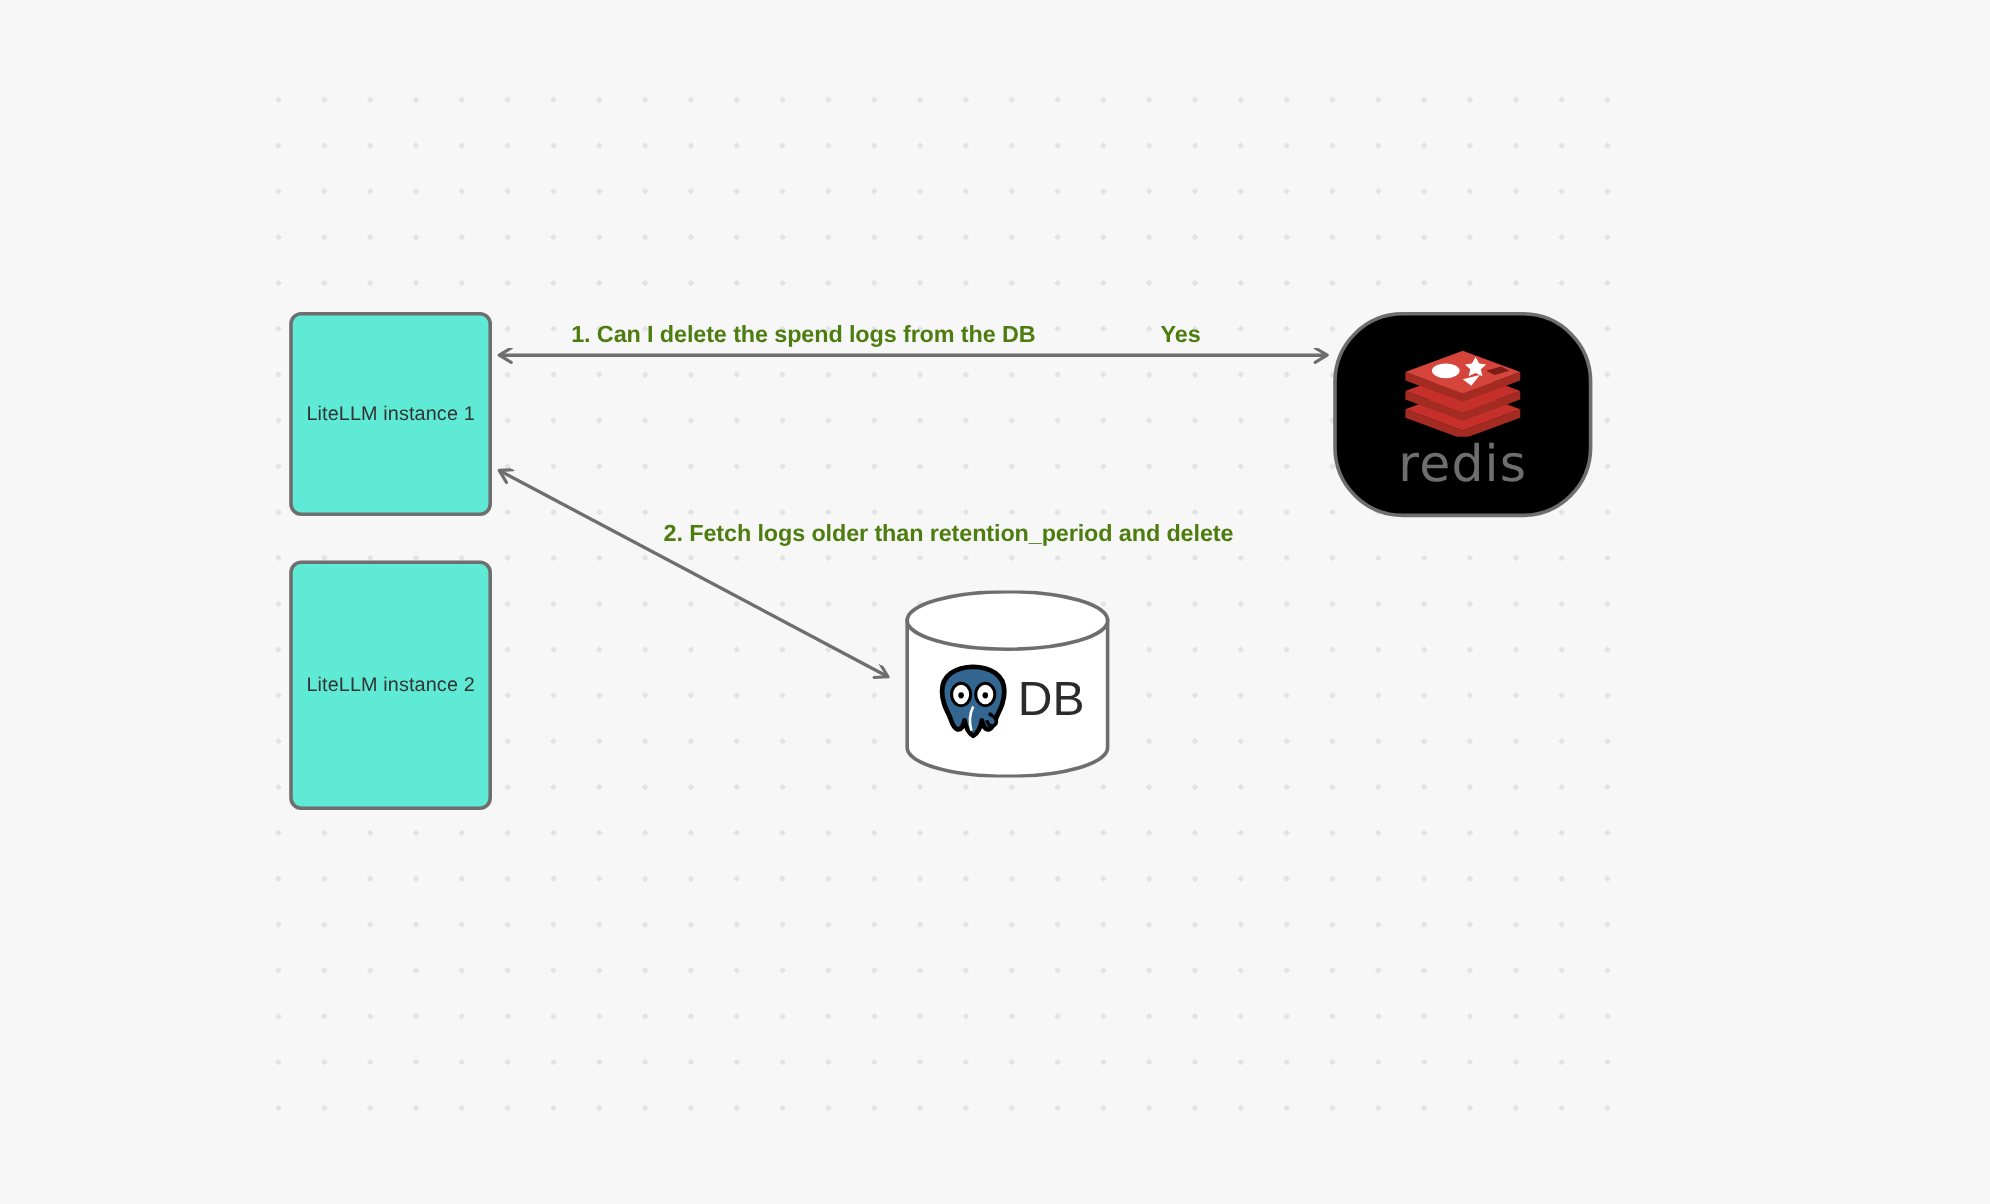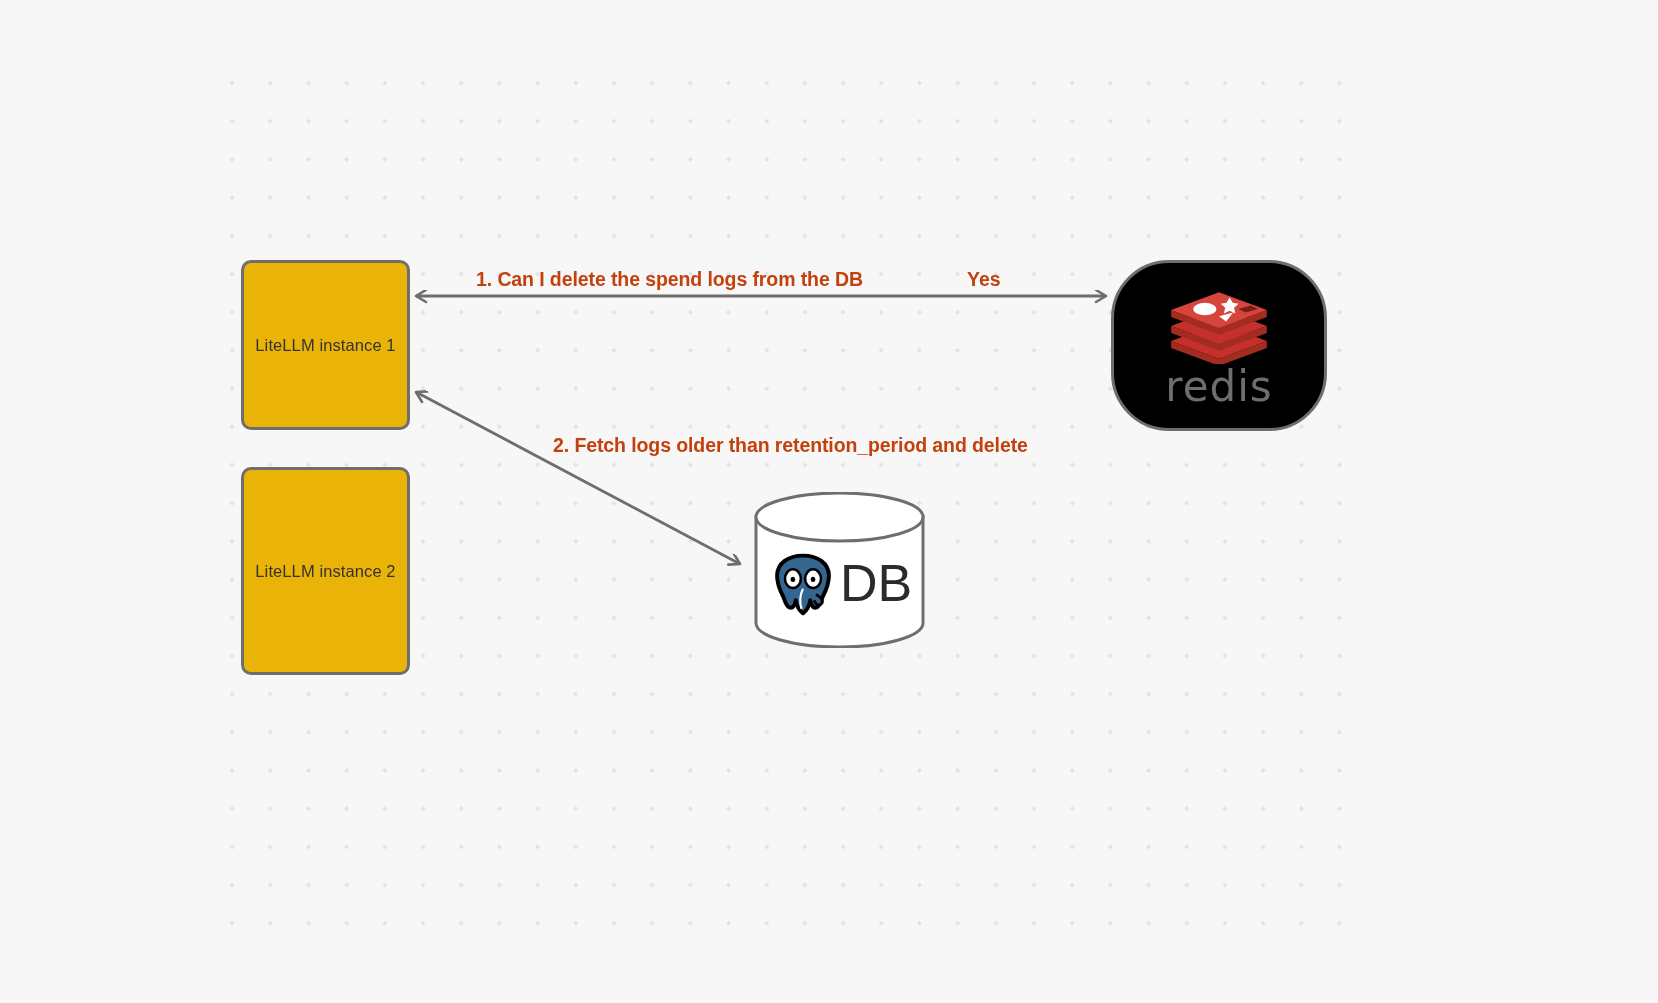--- a/index.html
+++ b/index.html
@@ -25,21 +25,21 @@
     width: 1152px;
     height: 880px;
     background-image: radial-gradient(circle, #e3e3e3 2.1px, rgba(0,0,0,0) 2.2px);
     background-size: 38.2px 38.2px;
     background-position: 8px 8px;
     pointer-events: none;
   }
   
   .node-box {
     position: absolute;
-    background: #eab308;
+    background: #5eead4;
     border: 3px solid #6e6e6e;
     border-radius: 10px;
     box-sizing: border-box;
     display: flex;
     align-items: center;
     justify-content: center;
   }
   .node-box .node-label {
     font-size: 16.5px;
     color: #333333;
@@ -97,33 +97,33 @@
     height: 156px;
     display: flex;
     align-items: center;
     justify-content: center;
     gap: 1px;
     padding-top: 26px;
     box-sizing: border-box;
   }
   #db-elephant { width: 72px; height: 72px; }
   #db-text {
-    font-size: 52px;
+    font-size: 40px;
     color: #2b2b2b;
     font-family: "Liberation Sans", sans-serif;
     font-weight: 400;
     line-height: 1;
   }
 
   
   .edge-label {
     position: absolute;
     font-family: "Liberation Sans", sans-serif;
     font-weight: bold;
-    color: #c2410c;
+    color: #4d7c0f;
     white-space: nowrap;
   }
   #label-step1 {
     left: 476px;
     top: 268px;
     font-size: 19.5px;
     letter-spacing: -0.1px;
   }
   #label-yes {
     left: 967px;

